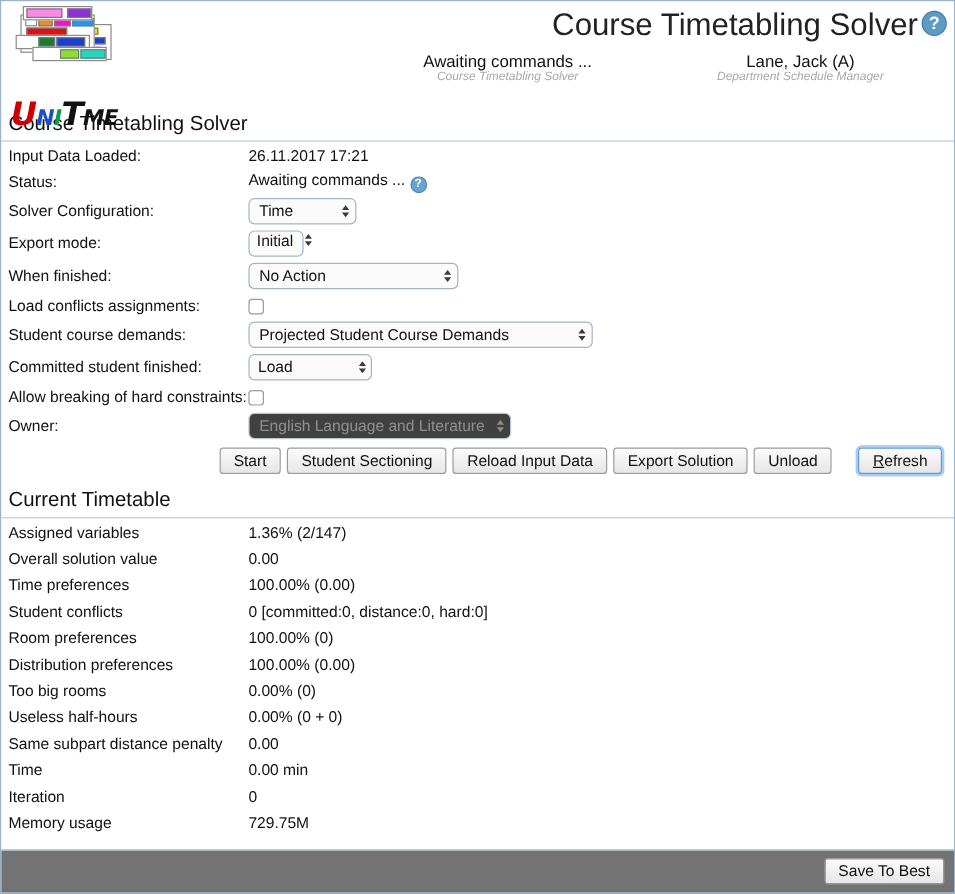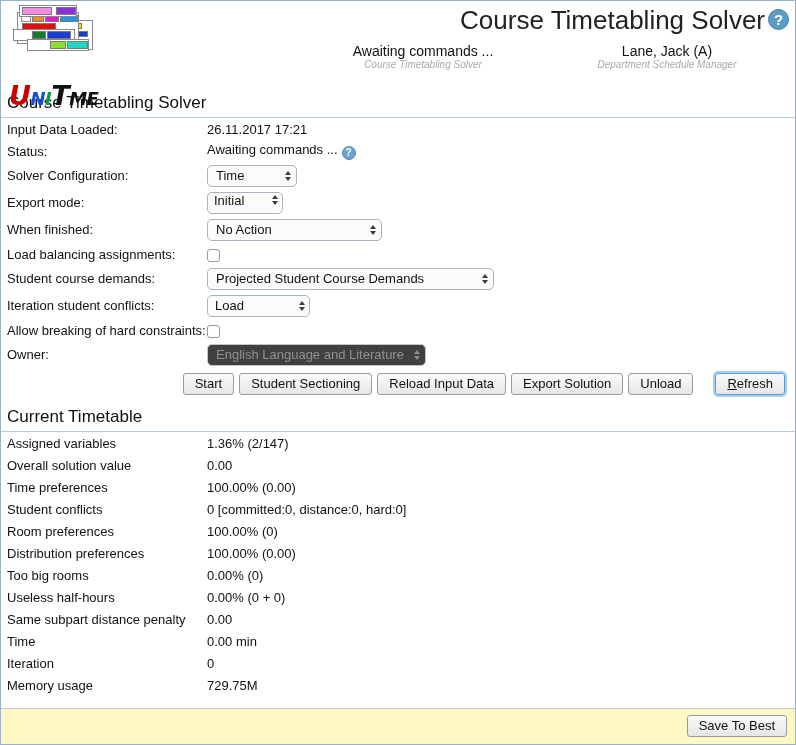--- a/index.html
+++ b/index.html
@@ -187,21 +187,21 @@
     border-bottom: 4px solid #3b3b3b;
     margin-bottom: 2px;
   }
   .sel .arrows i.dn {
     border-top: 4px solid #3b3b3b;
   }
   .sel.disabled .arrows i.up { border-bottom-color: #8e8e8e; }
   .sel.disabled .arrows i.dn { border-top-color: #8e8e8e; }
 
   .sel.w-config { width: 90px; }
-  .sel.w-mode   { width: 76px; padding: 0 4px 5px 6px; }
+  .sel.w-mode   { width: 46px; padding: 0 4px 5px 6px; }
   .sel.w-finish { width: 175px; }
   .sel.w-demand { width: 287px; }
   .sel.w-commit { width: 103px; padding: 0 4px 0 7px; }
   .sel.w-owner  { width: 219px; }
 
   
   .cbx {
     display: inline-block;
     width: 13px;
     height: 13px;
@@ -260,21 +260,21 @@
   .btn u { text-decoration: underline; }
 
   .bottom-bar {
     position: absolute;
     left: 0;
     right: 0;
     bottom: 0;
     border-top: 1px solid #b9cbdd;
     padding: 6px 8px 7px 0;
     text-align: right;
-    background: #fef9c3;
+    background: #737373;
   }
 </style>
 </head>
 <body>
 
 <div id="page">
 
   <div class="header">
 
     <div class="logo-wrap">
@@ -375,39 +375,39 @@
           <span class="sel w-finish">
             <span class="txt">No Action</span>
             <span class="arrows">
                   <i class="up"></i>
                   <i class="dn"></i>
                 </span>
           </span>
         </td>
       </tr>
       <tr class="r-short">
-        <td class="lbl">Load balancing assignments:</td>
+        <td class="lbl">Load conflicts assignments:</td>
         <td class="val">
           <span class="cbx"></span>
         </td>
       </tr>
       <tr class="r-tall">
         <td class="lbl">Student course demands:</td>
         <td class="val">
           <span class="sel w-demand">
             <span class="txt">Projected Student Course Demands</span>
             <span class="arrows">
                   <i class="up"></i>
                   <i class="dn"></i>
                 </span>
           </span>
         </td>
       </tr>
       <tr class="r-tall">
-        <td class="lbl">Iteration student conflicts:</td>
+        <td class="lbl">Committed student finished:</td>
         <td class="val">
           <span class="sel w-commit">
             <span class="txt">Load</span>
             <span class="arrows">
                   <i class="up"></i>
                   <i class="dn"></i>
                 </span>
           </span>
         </td>
       </tr>

